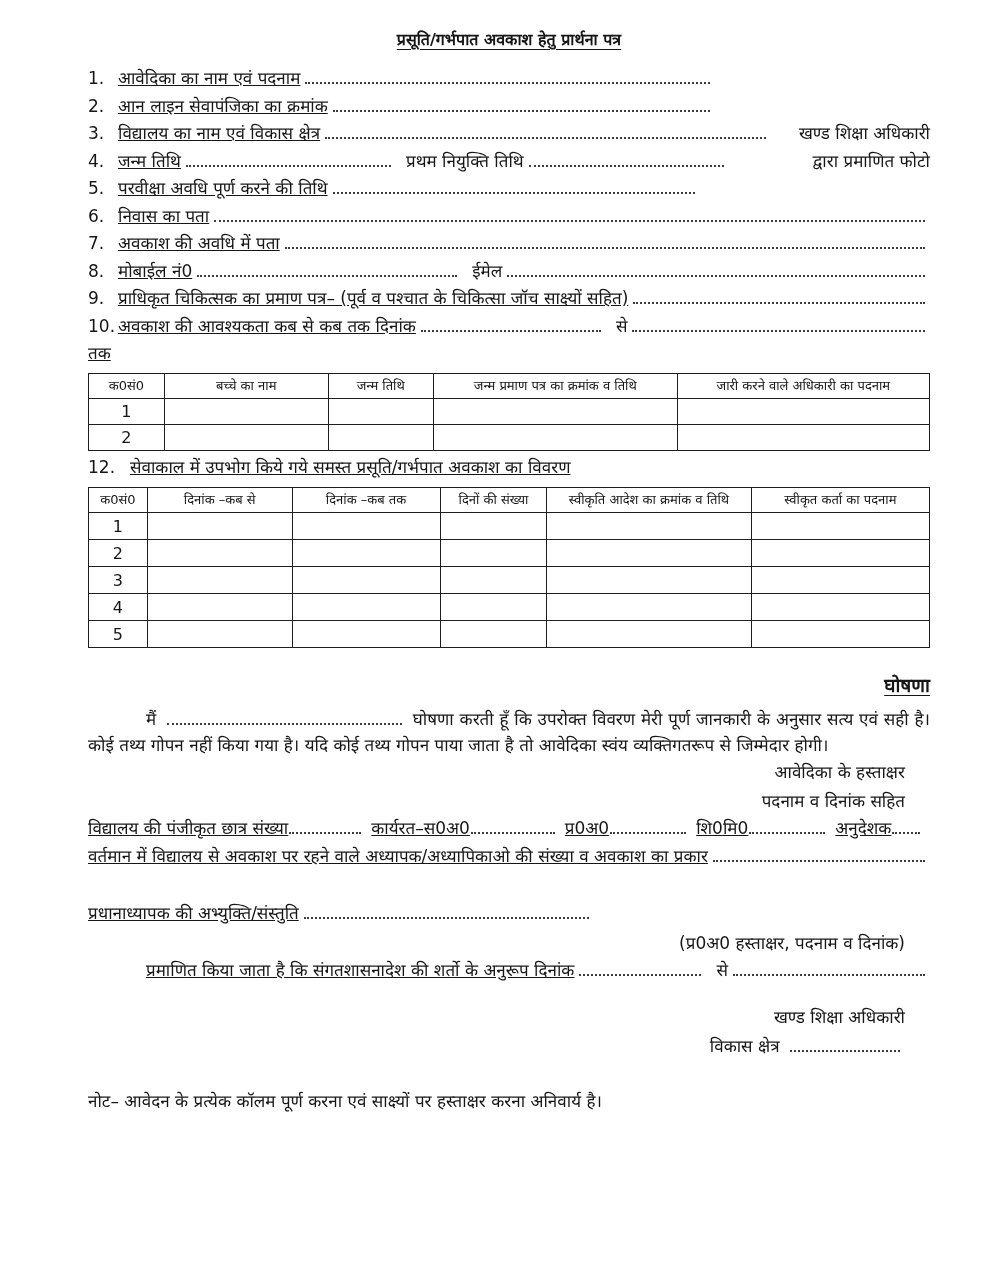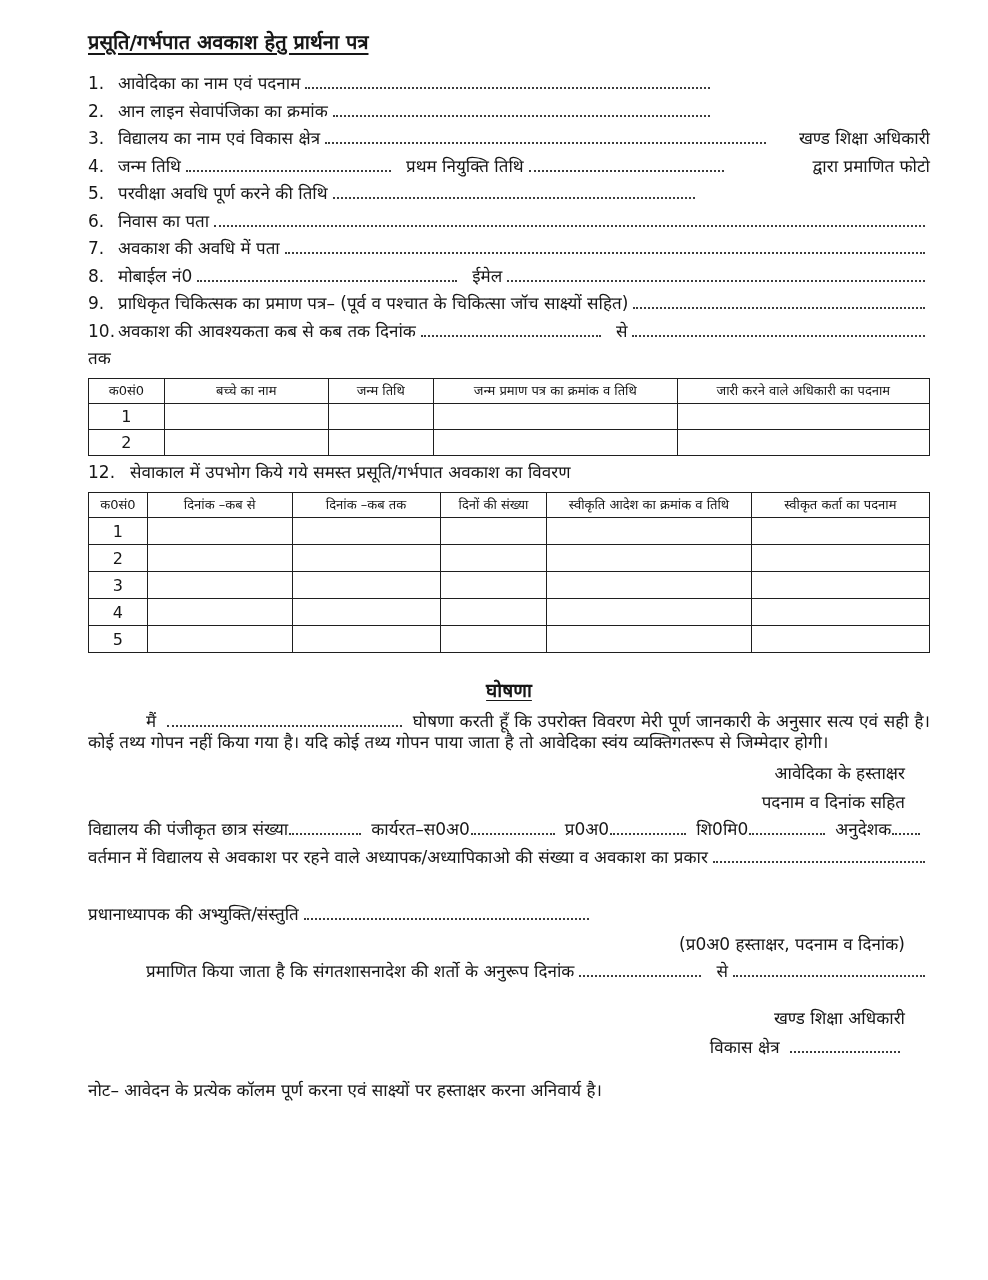--- a/index.html
+++ b/index.html
@@ -6,28 +6,28 @@
   html, body { margin: 0; padding: 0; }
   body {
     width: 988px; height: 1280px; overflow: hidden;
     background: #ffffff; color: #161616;
     font-family: "DejaVu Sans", "Liberation Sans", sans-serif;
     font-size: 17px;
   }
   .page { padding: 26px 58px 8px 88px; }
 
   .title {
-    font-weight: bold; font-size: 20px;
+    text-align: center; font-weight: bold; font-size: 16px;
     text-decoration: underline; text-underline-offset: 4px;
     margin: 2px 0 16px 0;
   }
 
   .line { display: flex; align-items: baseline; min-height: 27.5px; }
   .num { flex: 0 0 30px; }
-  .lbl { white-space: nowrap; }
+  .lbl { white-space: nowrap; text-decoration: underline; }
   .lbl2 { white-space: nowrap; margin-left: 10px; }
 
   
   .d {
     display: inline-block; height: 3px;
     border-bottom: 2px dotted #3c3c3c;
     margin: 0 5px; flex-shrink: 1;
   }
   .fill { flex: 1 1 auto; }
   .w180 { width: 180px; } .w195 { width: 195px; } .w205 { width: 205px; }
@@ -41,34 +41,34 @@
 
   table { width: 100%; border-collapse: collapse; table-layout: fixed; margin: 4px 0 2px 0; }
   th, td { border: 1.5px solid #1f1f1f; }
   th { font-weight: normal; text-align: center; vertical-align: top;
        padding: 3px 4px 4px 4px; font-size: 13px; line-height: 1.35; }
   td { height: 26px; padding: 1px 4px; }
   .t2 td { height: 27px; }
   td.rn { text-align: center; font-size: 16px; }
 
   .sec-heading {
-    text-align: center; font-weight: bold; font-size: 19px;
+    text-align: right; font-weight: bold; font-size: 19px;
     text-decoration: underline; text-underline-offset: 3px;
     margin: 24px 0 8px 0;
   }
   .sec-heading.tight { margin: 4px 0 8px 0; }
 
-  .para { text-align: justify; line-height: 21px; }
+  .para { text-align: justify; line-height: 26px; }
   .para .d { vertical-align: baseline; }
   .indent { text-indent: 58px; }
 
   .right-block { text-align: right; padding-right: 25px; line-height: 29px; }
-  .mt4 { margin-top: 4px; gap: 12px; } .mt6 { margin-top: 6px; } .mt18 { margin-top: 18px; } .mt30 { margin-top: 30px; }
+  .mt4 { margin-top: 4px; gap: 12px; } .mt6 { } .mt18 { margin-top: 18px; } .mt30 { margin-top: 30px; }
   .stats .d { margin: 0 10px 0 1px; }
-  .note-line { margin-top: 14px; line-height: 28px; }
+  .note-line { margin-top: 26px; line-height: 28px; }
 </style>
 </head>
 <body>
 
 <div class="page">
 
   <div class="title">प्रसूति/गर्भपात अवकाश हेतु प्रार्थना पत्र</div>
 
   <div class="line">
     <span class="num">1.</span>

